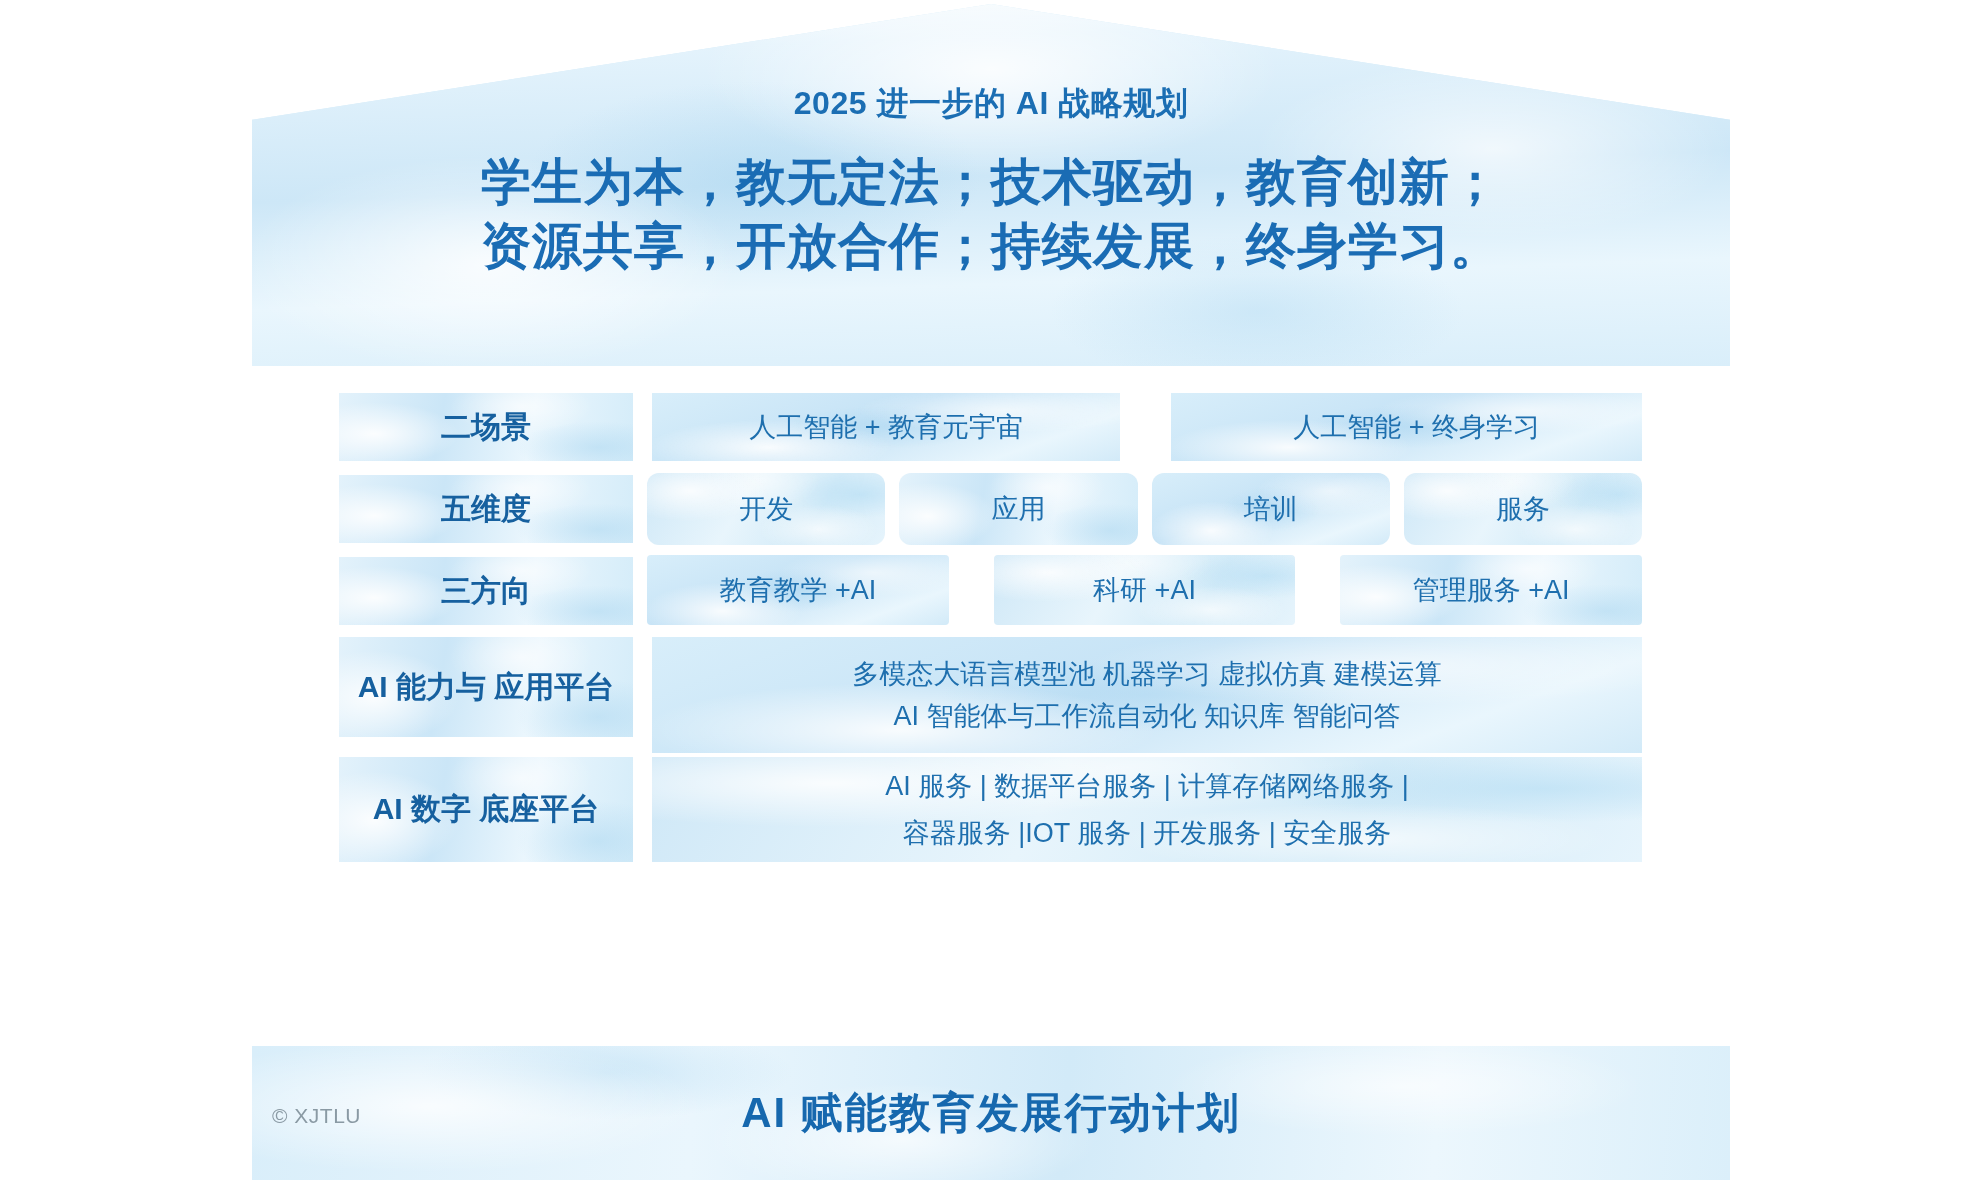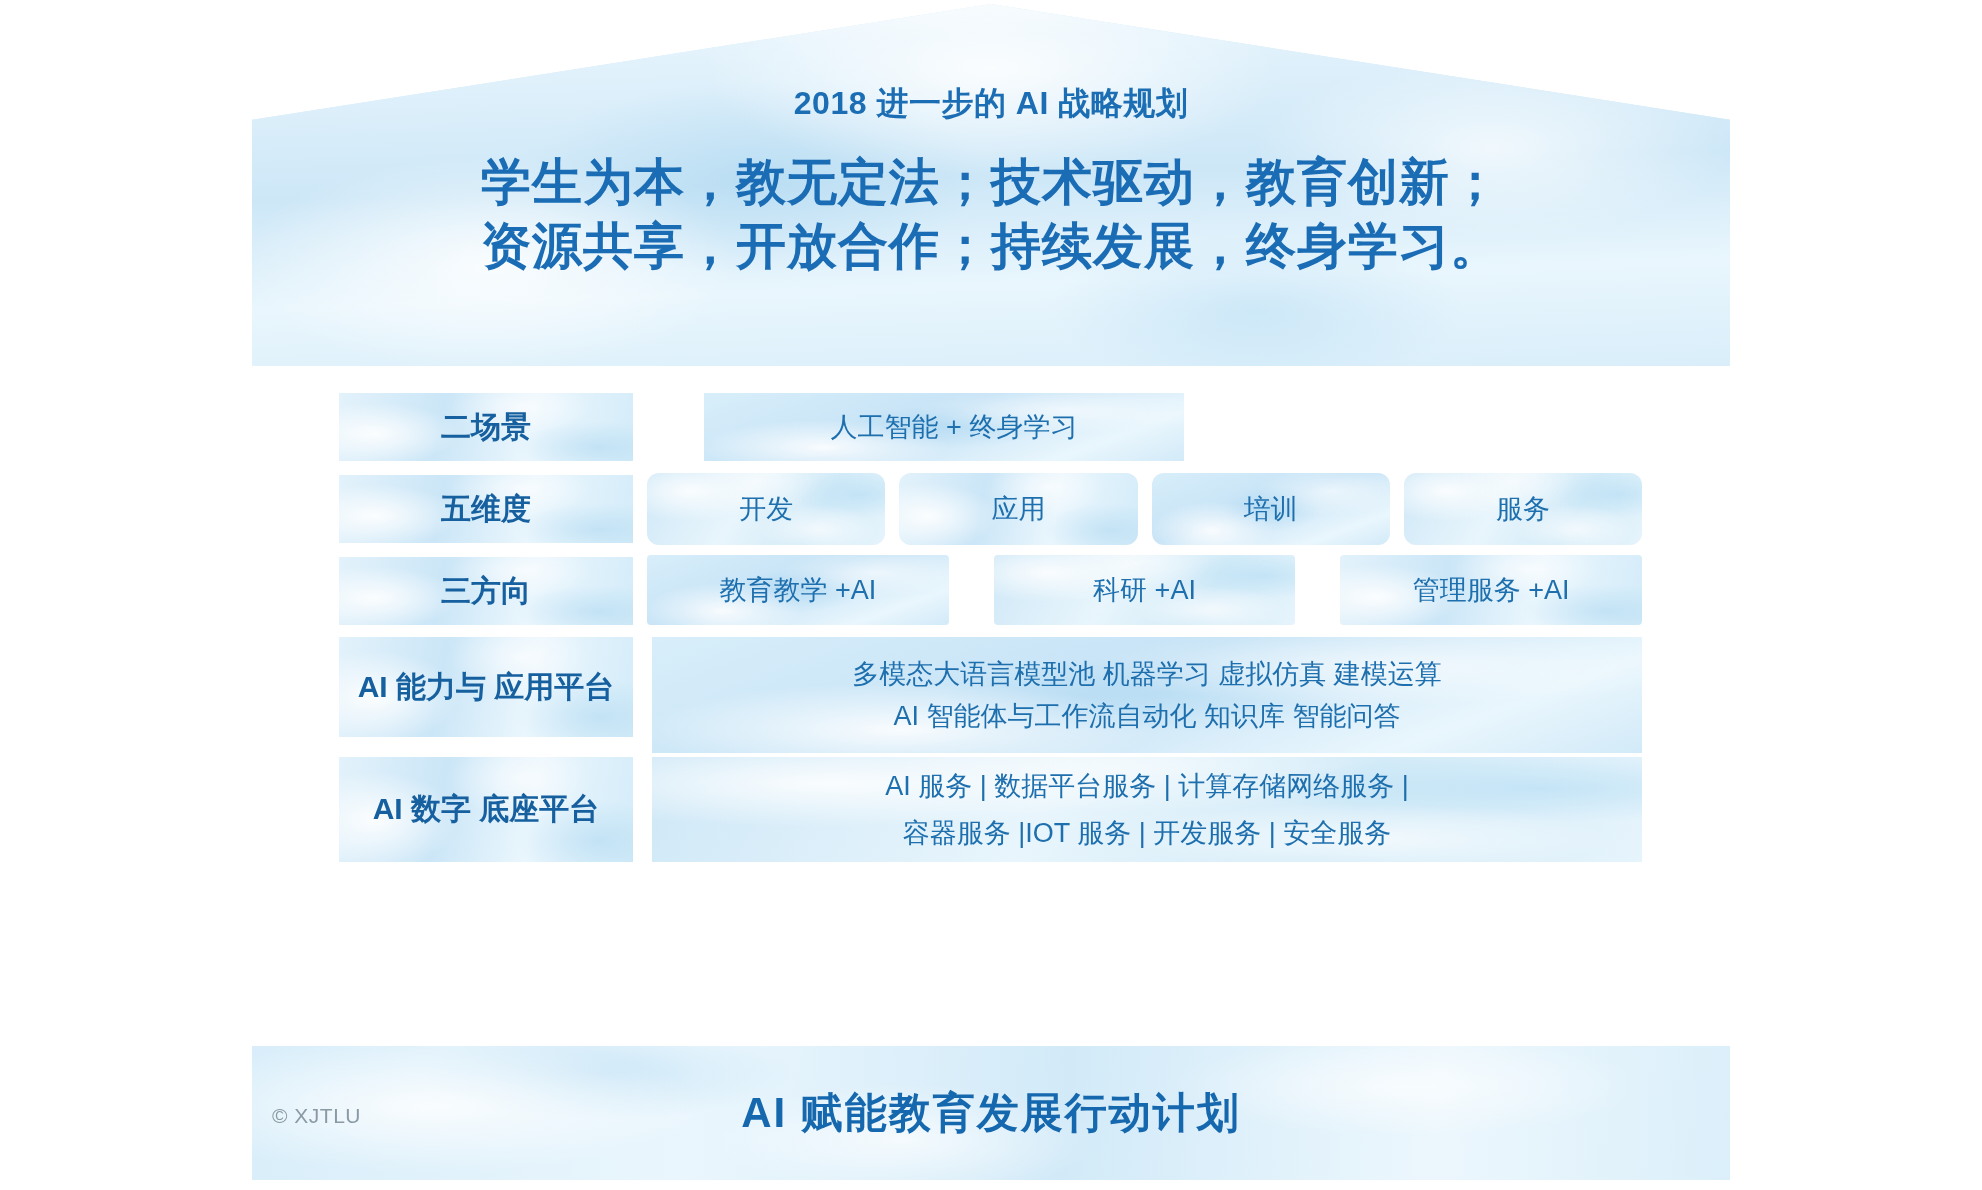--- a/index.html
+++ b/index.html
@@ -169,31 +169,34 @@
     top: 1104px;
     font-size: 21px;
     color: #8a9aa4;
     letter-spacing: 0.5px;
   }
 </style>
 </head>
 <body>
 
 <div id="roof" class="wc">
-  <div id="roof-title">2018 进一步的 AI 战略规划</div>
+  <div id="roof-title">2025 进一步的 AI 战略规划</div>
   <div id="roof-slogan">
     <span class="ln">学生为本，教无定法；技术驱动，教育创新；</span>
     <span class="ln">资源共享，开放合作；持续发展，终身学习。</span>
   </div>
 </div>
 
 <div id="lbl-r1" class="label-box wc2">
   <span>二场景</span>
 </div>
 <div id="r1" class="row">
+  <div class="cell c0 wc3">
+    <span>人工智能 + 教育元宇宙</span>
+  </div>
   <div class="gap"></div>
   <div class="cell c1 wc3">
     <span>人工智能 + 终身学习</span>
   </div>
 </div>
 
 <div id="lbl-r2" class="label-box wc2">
   <span>五维度</span>
 </div>
 <div id="r2" class="row">

